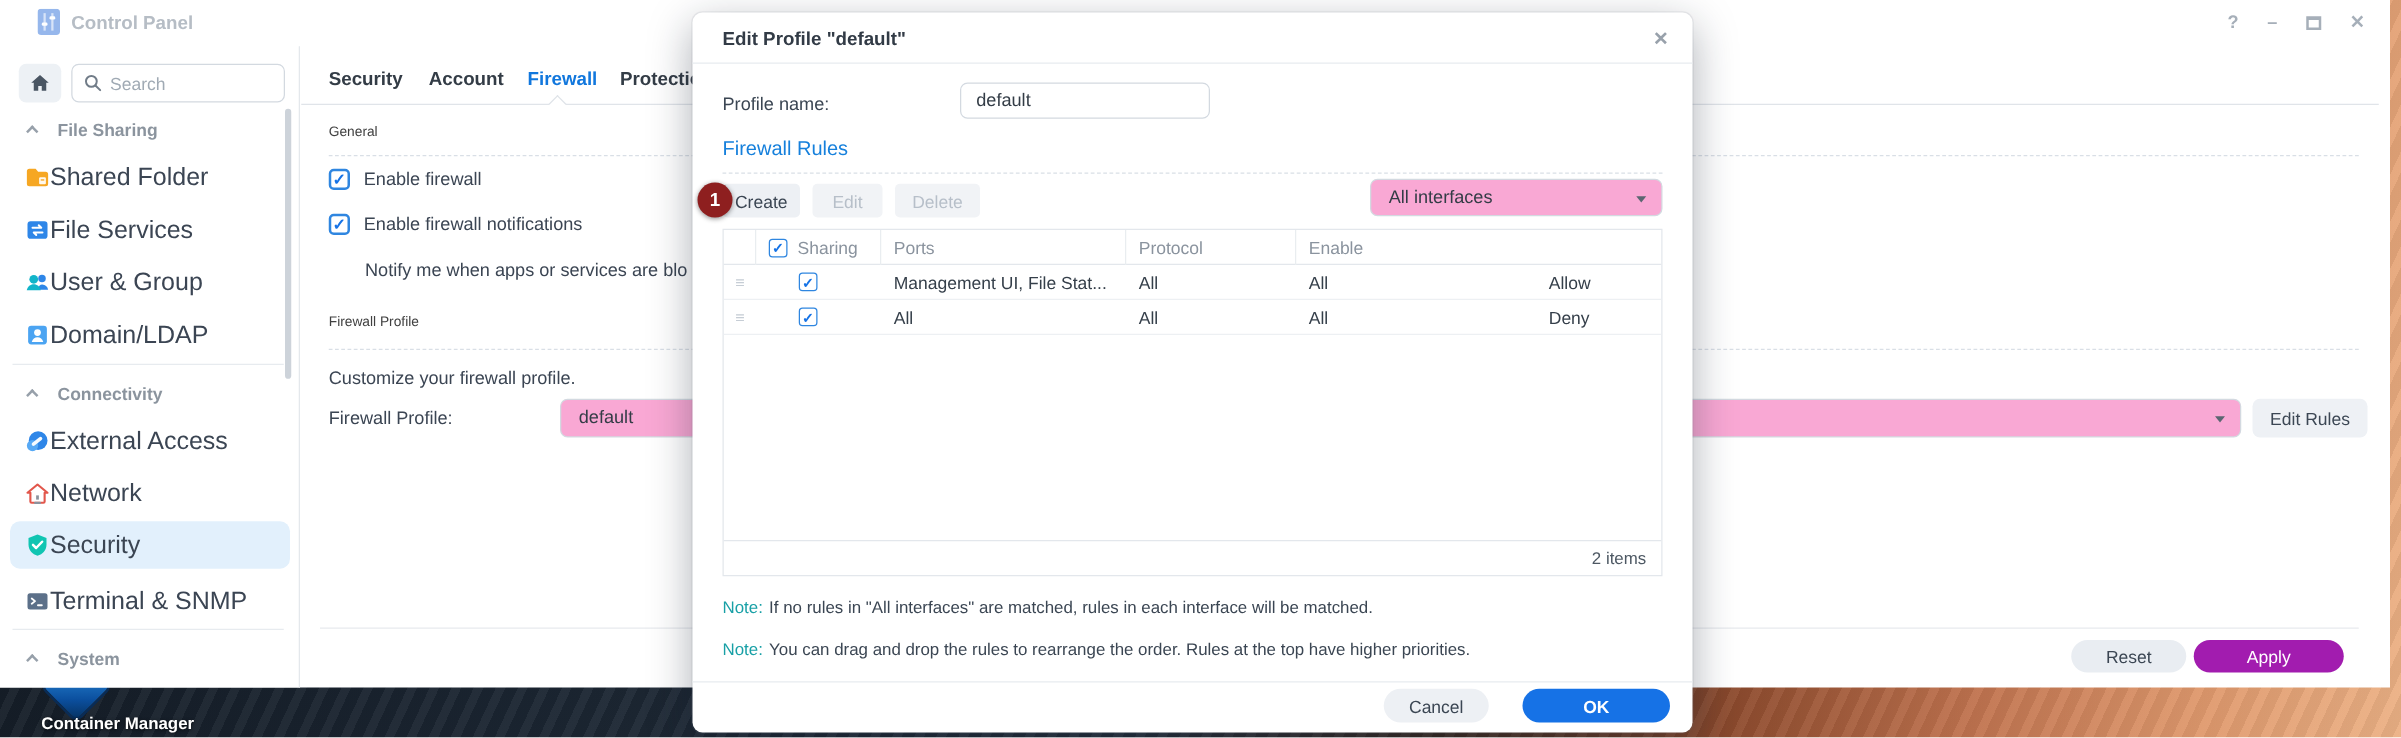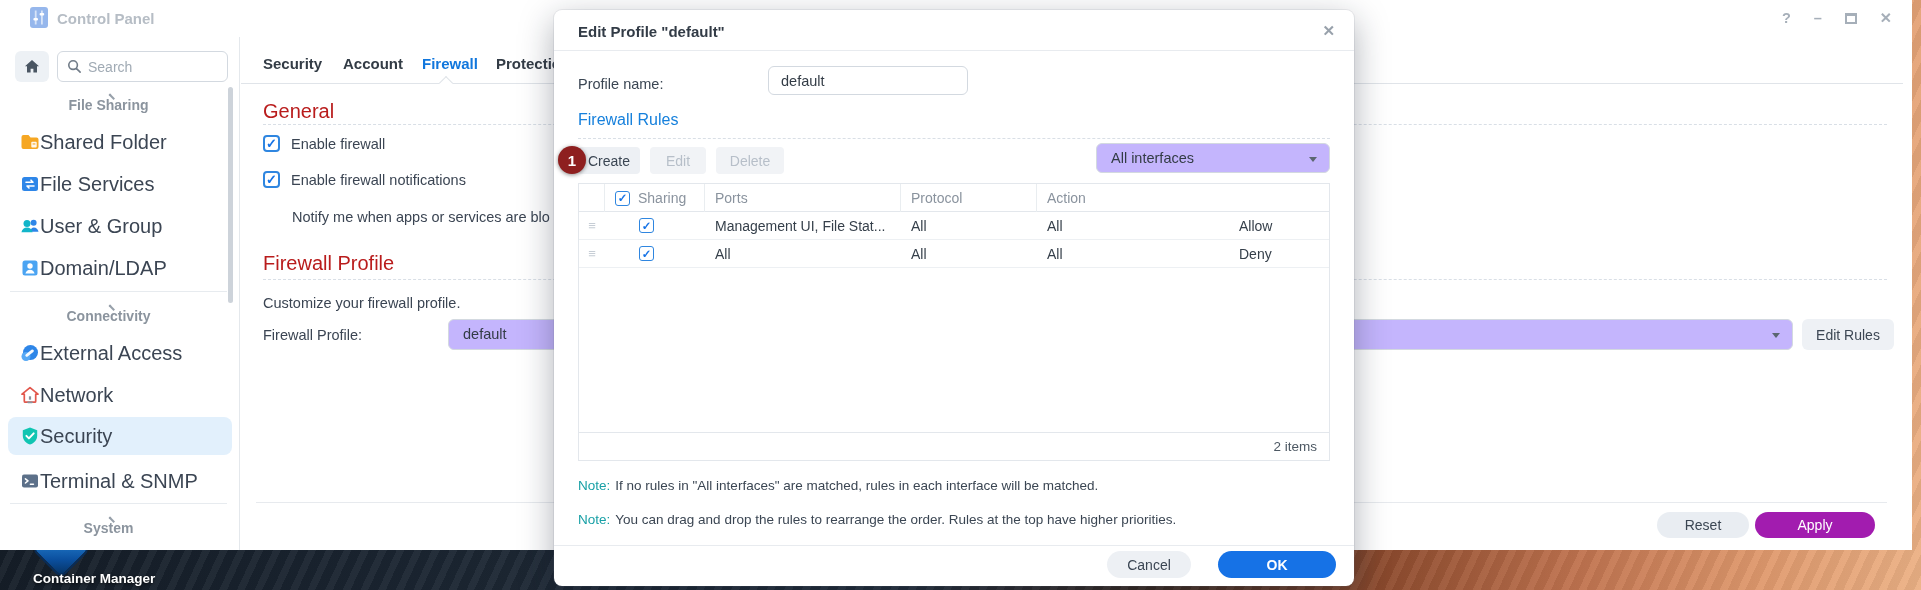--- a/index.html
+++ b/index.html
@@ -33,40 +33,40 @@
     display:flex; align-items:center; justify-content:center; }
   .search-box { position:absolute; left:57px; top:14px; width:171px; height:31px; border:1px solid #d3d9e0; border-radius:6px;
     background:#fff; display:flex; align-items:center; padding-left:9px; gap:6px; }
   .search-box input { border:none; outline:none; width:120px; font-size:14px; font-family:"Liberation Sans",sans-serif; color:#5a6470; }
   .search-box input::placeholder { color:#a0aab4; }
   .side-scrollbar { position:absolute; left:228px; top:50px; width:5px; height:216px; background:#cdd3da; border-radius:3px; }
 
   .side-row { position:absolute; left:0; width:228px; height:26px; display:flex; align-items:center; }
   .side-row .icon20 { margin-left:20px; width:20px; height:20px; flex:0 0 20px; }
   .side-row .lbl { font-size:20px; color:#3b4553; }
-  .side-section { position:absolute; left:0; width:201px; height:18px; display:flex; align-items:center;flex-direction:column; }
+  .side-section { position:absolute; left:0; width:201px; height:18px; display:flex; align-items:center; }
   .side-section .chev { margin-left:23px; width:7px; height:7px; border-left:2px solid #97a0aa; border-top:2px solid #97a0aa;
     transform:rotate(45deg) translateY(1px); }
   .side-section .slbl { margin-left:16px; font-size:14px; font-weight:700; color:#8b949e; }
   .side-divider { position:absolute; left:10px; right:12px; border-top:1px solid #e7ebef; }
   .side-selected { position:absolute; left:8px; width:224px; height:38px; background:#e2f0fc; border-radius:8px; }
 
   
   .tabbar-line { position:absolute; left:241px; right:9px; top:83px; border-top:1px solid #e0e4e9; }
   .tab { position:absolute; top:55px; font-size:15px; font-weight:700; color:#333c46; }
   .tab.active { color:#1177dd; }
   .tab-notch { position:absolute; left:441px; top:78px; width:10px; height:10px; background:#fff; transform:rotate(45deg);
     border-left:1px solid #dfe3e8; border-top:1px solid #dfe3e8; }
-  .section-h { position:absolute; font-size:20px; color:#b91c1c; }
+  .section-h { position:absolute; font-size:11px; color:#404040; }
   .dashed { position:absolute; border-top:1px dashed #d9dfe6; }
   .cb-row { position:absolute; display:flex; align-items:center; gap:11px; }
   .cb { width:17px; height:17px; border:2px solid #2f86e0; border-radius:4px; background:#fff; color:#1673e6;
     font-weight:700; font-size:13px; display:flex; align-items:center; justify-content:center; }
   .plain-text { position:absolute; font-size:14.5px; color:#3b4553; }
-  .select { border:1px solid #d3d9e0; border-radius:6px; background:#c4b5fd; position:absolute; height:31px;
+  .select { border:1px solid #d3d9e0; border-radius:6px; background:#f9a8d4; position:absolute; height:31px;
     font-size:14.5px; color:#333c46; line-height:29px; padding-left:14px; }
   .select .caret { position:absolute; right:12px; top:13px; width:0; height:0;
     border-left:4.5px solid transparent; border-right:4.5px solid transparent; border-top:5.5px solid #5b6671; }
   .btn-flat { position:absolute; height:31px; background:#eef1f5; border-radius:6px; font-size:14px; color:#3c4754;
     display:flex; align-items:center; justify-content:center; }
   .content-divider { position:absolute; left:256px; right:25px; top:502px; border-top:1px solid #e7eaee; }
   .pill { position:absolute; height:26px; border-radius:13px; font-size:14px; display:flex; align-items:center; justify-content:center; }
   .pill.grey { background:#e9edf2; color:#3b4653; }
   .pill.blue { background:#a21caf; color:#fff; }
 
@@ -306,21 +306,21 @@
       <div class="hcell">
           <span class="cb-cell">
         <span class="cb small">
               <span>✓</span>
             </span>
         <span>Sharing</span>
           </span>
       </div>
       <div class="hcell">Ports</div>
       <div class="hcell">Protocol</div>
-      <div class="hcell last">Action</div>
+      <div class="hcell last">Enable</div>
     </div>
 
     <div class="t-row t-data">
       <div class="drag">≡</div>
       <div style="padding-left:34px">
           <span class="cb small">
             <span>✓</span>
           </span>
         </div>
       <div class="cell">Management UI, File Stat...</div>

